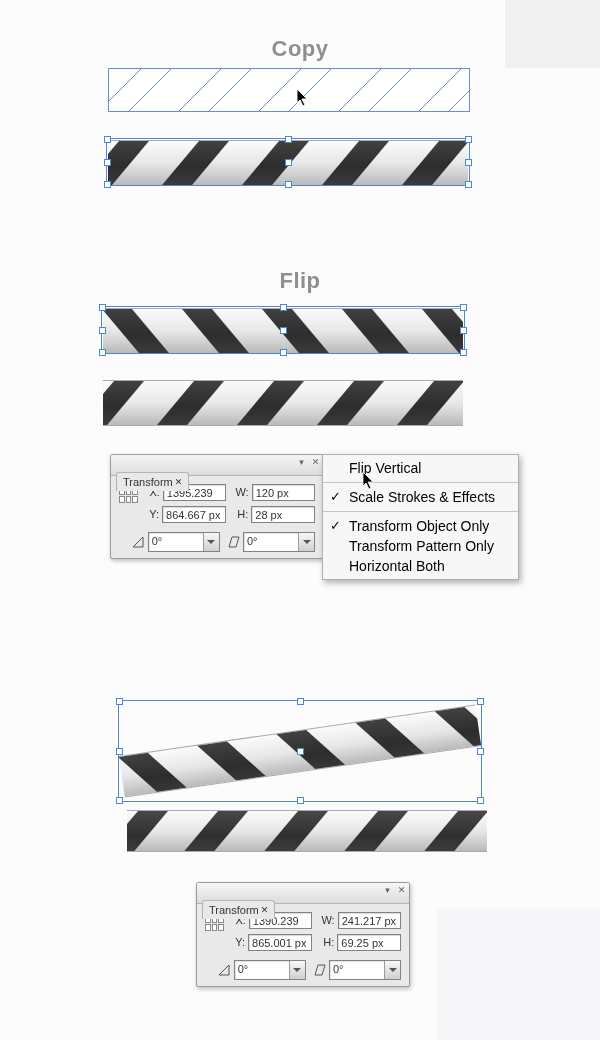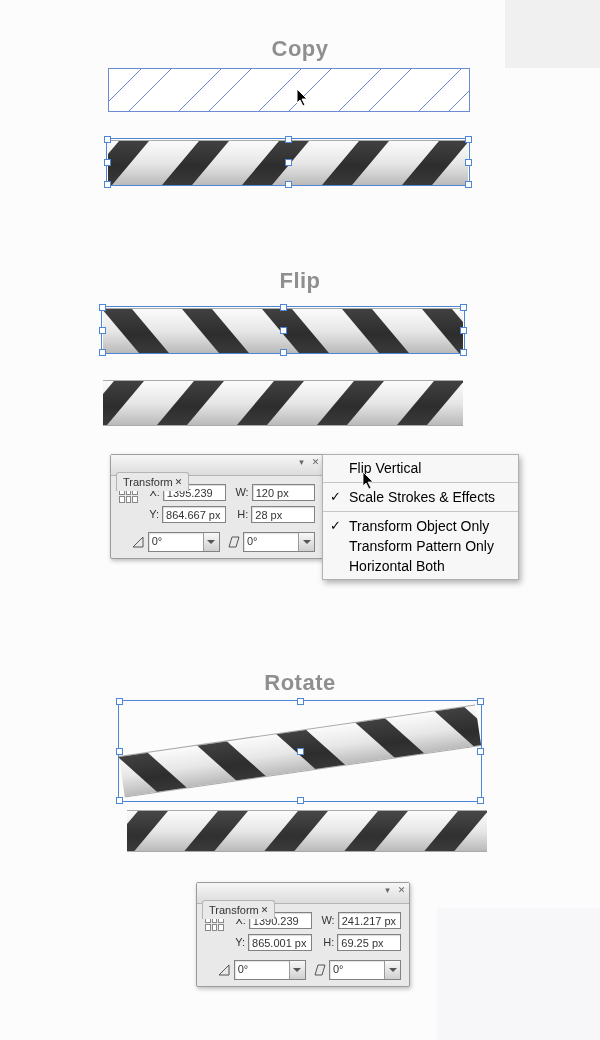--- a/index.html
+++ b/index.html
@@ -420,21 +420,20 @@
     <div class="mi"><span>Transform Pattern Only</span></div>
     <div class="mi"><span>Horizontal Both</span></div>
   </div>
 
   <div class="cursor-arrow" style="left:362px; top:471px;">
     <svg width="14" height="20" viewBox="0 0 14 20">
       <path d="M1 1 L1 15 L4 12 L7 18 L9 17 L6 11 L11 11 Z" fill="#000" stroke="#fff" stroke-width="0.8"></path>
     </svg>
   </div>
 
-  <div class="heading" style="top:670px;">Rotate</div>
 
   <div class="rotated-container" style="left:120px; top:700px; width:360px; height:100px;">
     <div class="bar" style="left:0px; top:30px; height:40px; width:360px; transform:rotate(-8.2deg); transform-origin:center center;">
       <div class="stripe" style="left:20px;  transform:skewX(40deg);"></div>
       <div class="stripe" style="left:100px; transform:skewX(40deg);"></div>
       <div class="stripe" style="left:180px; transform:skewX(40deg);"></div>
       <div class="stripe" style="left:260px; transform:skewX(40deg);"></div>
       <div class="stripe" style="left:340px; transform:skewX(40deg);"></div>
     </div>
   </div>

